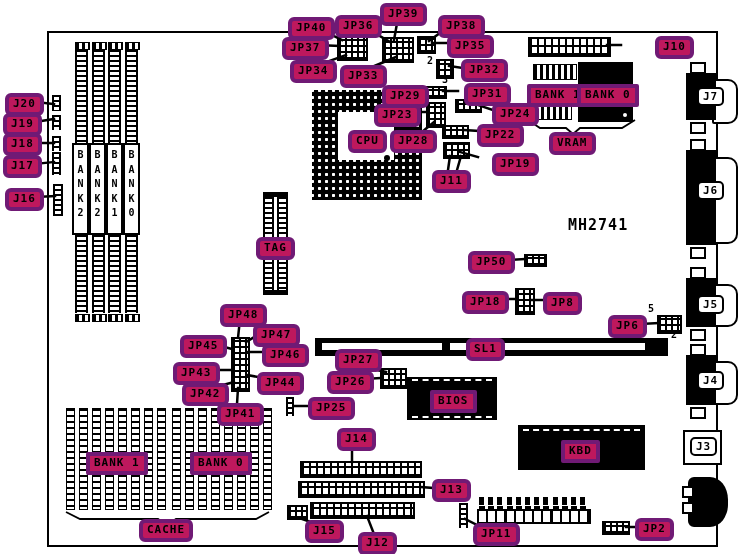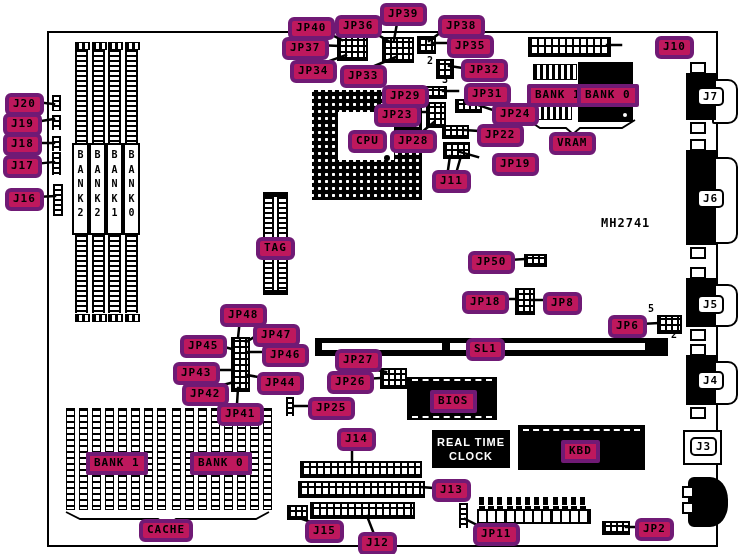--- a/index.html
+++ b/index.html
@@ -140,21 +140,21 @@
   <div class="lbl sqlbl" style="left:527px;top:84px">BANK 1</div>
   <div class="lbl sqlbl" style="left:577px;top:84px">BANK 0</div>
   <div class="lbl" style="left:549px;top:132px">VRAM</div>
 
   <div class="cap" style="left:263px;top:192px;width:25px;height:5px"></div>
   <div class="ladder" style="left:263px;top:197px;width:7px;height:93px"></div>
   <div class="ladder" style="left:277px;top:197px;width:7px;height:93px"></div>
   <div class="cap" style="left:263px;top:290px;width:25px;height:5px"></div>
   <div class="lbl" style="left:256px;top:237px">TAG</div>
 
-  <div class="txt" style="left:601px;top:216px;font-size:12px;letter-spacing:1px">MH2741</div>
+  <div class="txt" style="left:568px;top:216px;font-size:15px;letter-spacing:1px">MH2741</div>
 
   <div class="pins" style="left:524px;top:254px;width:19px;height:9px"></div>
   <div class="lbl" style="left:468px;top:251px">JP50</div>
   <div class="pins" style="left:515px;top:288px;width:16px;height:23px"></div>
   <div class="lbl" style="left:462px;top:291px">JP18</div>
   <div class="lbl" style="left:543px;top:292px">JP8</div>
   <div class="pins" style="left:657px;top:315px;width:21px;height:15px"></div>
   <div class="lbl" style="left:608px;top:315px">JP6</div>
   <div class="txt" style="left:648px;top:303px">5</div>
   <div class="txt" style="left:671px;top:329px">2</div>
@@ -225,24 +225,20 @@
 
   <div class="pins pins4" style="left:300px;top:461px;width:118px;height:13px"></div>
   <div class="pins pins4" style="left:298px;top:481px;width:123px;height:13px"></div>
   <div class="pins pins4" style="left:310px;top:502px;width:101px;height:13px"></div>
   <div class="pins" style="left:287px;top:505px;width:17px;height:11px"></div>
   <div class="lbl" style="left:337px;top:428px">J14</div>
   <div class="lbl" style="left:432px;top:479px">J13</div>
   <div class="lbl" style="left:358px;top:532px">J12</div>
   <div class="lbl" style="left:305px;top:520px">J15</div>
 
-  <div class="chip" style="left:432px;top:430px;width:78px;height:38px;z-index:2">
-    <div class="rtc-text" style="padding-top:5px">REAL TIME</div>
-    <div class="rtc-text">CLOCK</div>
-  </div>
   <div class="chip" style="left:518px;top:425px;width:127px;height:45px">
     <div class="dash" style="top:4px"></div>
   </div>
   <div class="lbl sqlbl" style="left:561px;top:440px">KBD</div>
 
   <div>
     <div style="position:absolute;left:479px;top:497px;width:110px;height:8px;z-index:2;
          background:repeating-linear-gradient(90deg,#000 0 5px,transparent 5px 9.2px)"></div>
     <div style="position:absolute;left:479px;top:506px;width:110px;height:3px;z-index:2;
          background:repeating-linear-gradient(90deg,#000 0 6px,transparent 6px 9.2px)"></div>
@@ -260,21 +256,21 @@
     <div class="chip" style="left:686px;top:73px;width:30px;height:47px"></div>
     <div class="tab" style="left:690px;top:62px"></div>
     <div class="tab" style="left:690px;top:122px"></div>
     <div class="conn-label" style="left:697px;top:87px">J7</div>
   </div>
   <div>
     <div class="dsub" style="left:712px;top:157px;height:83px"></div>
     <div class="chip" style="left:686px;top:150px;width:30px;height:95px"></div>
     <div class="tab" style="left:690px;top:139px"></div>
     <div class="tab" style="left:690px;top:247px"></div>
-    <div class="conn-label" style="left:697px;top:189px">J6</div>
+    <div class="conn-label" style="left:697px;top:181px">J6</div>
   </div>
   <div>
     <div class="dsub" style="left:712px;top:284px;height:39px"></div>
     <div class="chip" style="left:686px;top:278px;width:30px;height:49px"></div>
     <div class="tab" style="left:690px;top:267px"></div>
     <div class="tab" style="left:690px;top:329px"></div>
     <div class="conn-label" style="left:697px;top:295px">J5</div>
   </div>
   <div>
     <div class="dsub" style="left:712px;top:361px;height:40px"></div>

